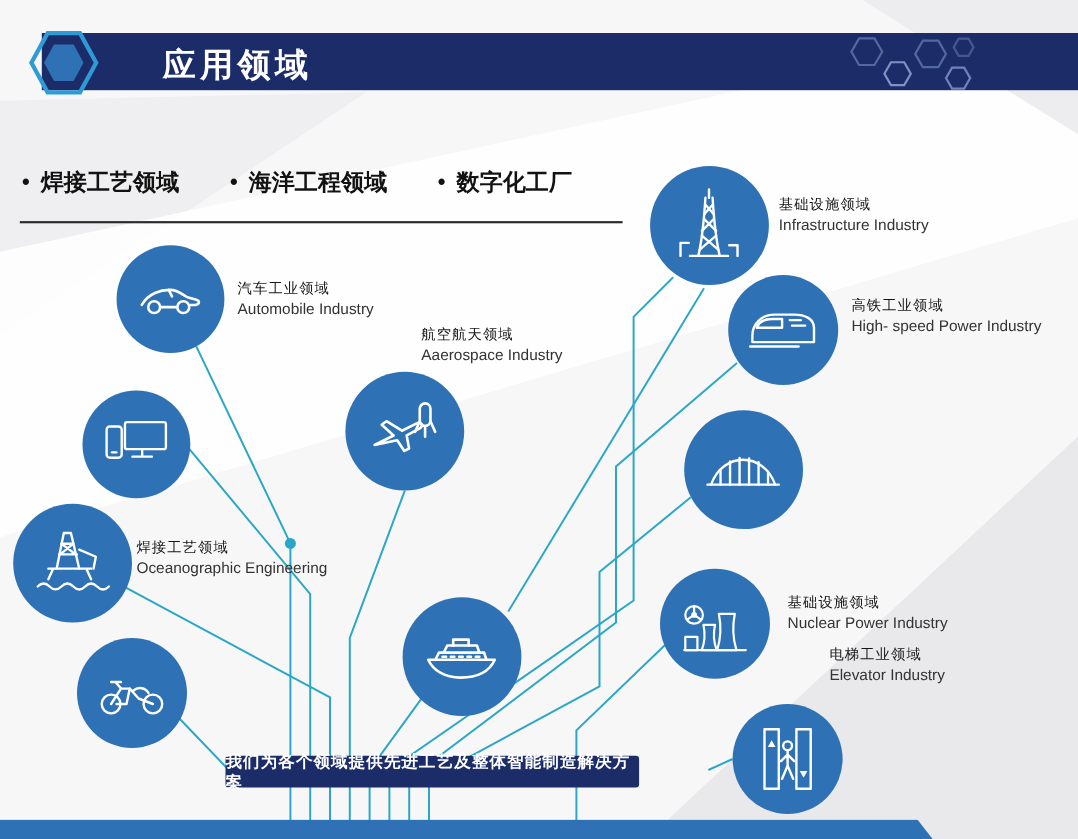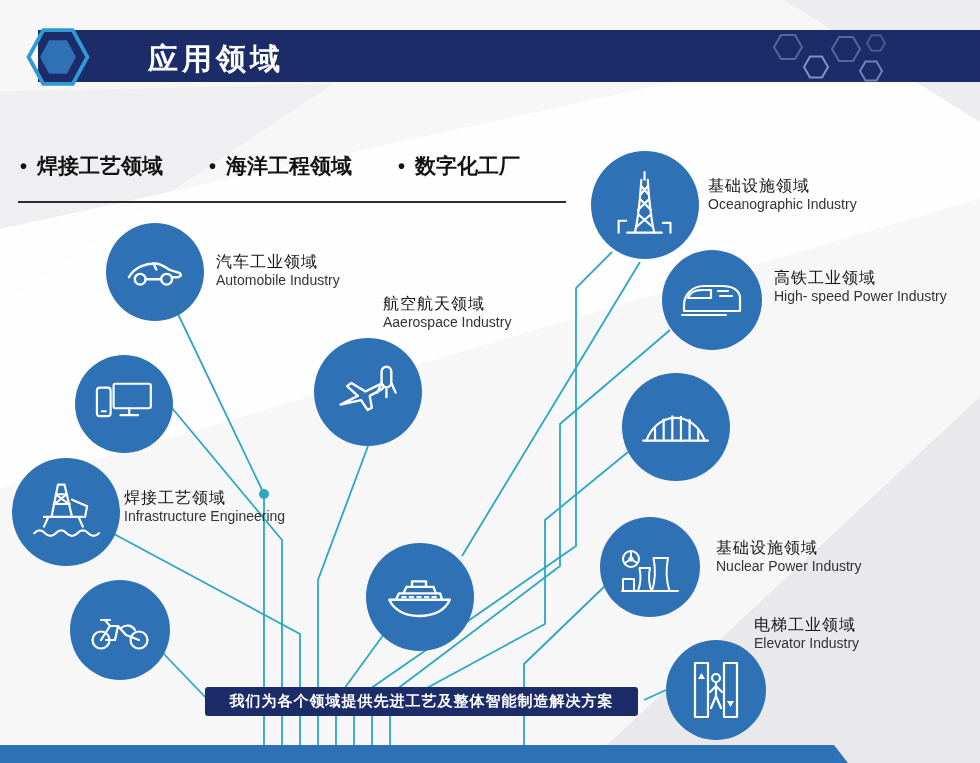--- a/index.html
+++ b/index.html
@@ -27,26 +27,26 @@
 
   
   .connectors { position:absolute; left:0; top:0; pointer-events:none; }
 
   
   .circle { position:absolute; border-radius:50%; background:#2e72b5; display:flex; align-items:center; justify-content:center; }
   .circle svg { width:64%; height:64%; }
 
   
   .label { position:absolute; white-space:nowrap; }
-  .label .zh { font-size:16px; color:#151515; letter-spacing:1px; line-height:19px; }
+  .label .zh { font-size:13px; color:#151515; letter-spacing:1px; line-height:19px; }
   .label .en { font-size:14px; color:#333333; line-height:19px; }
 
   
   
-  .banner { position:absolute; left:205px; top:687px; width:433px; height:29px; background:#1c2c69; border-radius:3px;
+  .banner { position:absolute; left:205px; top:687px; width:376px; height:29px; background:#1c2c69; border-radius:3px;
             display:flex; align-items:center; justify-content:center; color:#ffffff; font-size:15px; font-weight:bold; letter-spacing:1px; }
 
   
   .strip { position:absolute; left:0; top:745px; width:848px; height:18px; background:#2e72b5;
            clip-path:polygon(0 0, calc(100% - 14px) 0, 100% 100%, 0 100%); }
 
   .icon-stroke { stroke:#ffffff; fill:none; stroke-linecap:round; stroke-linejoin:round; }
 </style>
 </head>
 <body>
@@ -242,35 +242,35 @@
   <div class="label" style="left:216px;top:252px">
     <div class="zh">汽车工业领域</div>
     <div class="en">Automobile Industry</div>
   </div>
   <div class="label" style="left:383px;top:294px">
     <div class="zh">航空航天领域</div>
     <div class="en">Aaerospace Industry</div>
   </div>
   <div class="label" style="left:708px;top:176px">
     <div class="zh">基础设施领域</div>
-    <div class="en">Oceanographic Industry</div>
+    <div class="en">Infrastructure Industry</div>
   </div>
   <div class="label" style="left:774px;top:268px">
     <div class="zh">高铁工业领域</div>
     <div class="en">High- speed Power Industry</div>
   </div>
   <div class="label" style="left:124px;top:488px">
     <div class="zh">焊接工艺领域</div>
-    <div class="en">Infrastructure Engineering</div>
+    <div class="en">Oceanographic Engineering</div>
   </div>
   <div class="label" style="left:716px;top:538px">
     <div class="zh">基础设施领域</div>
     <div class="en">Nuclear Power Industry</div>
   </div>
-  <div class="label" style="left:754px;top:615px">
+  <div class="label" style="left:754px;top:585px">
     <div class="zh">电梯工业领域</div>
     <div class="en">Elevator Industry</div>
   </div>
 
   <div class="banner">
     <span>我们为各个领域提供先进工艺及整体智能制造解决方案</span>
   </div>
 
   <div class="strip"></div>
 

